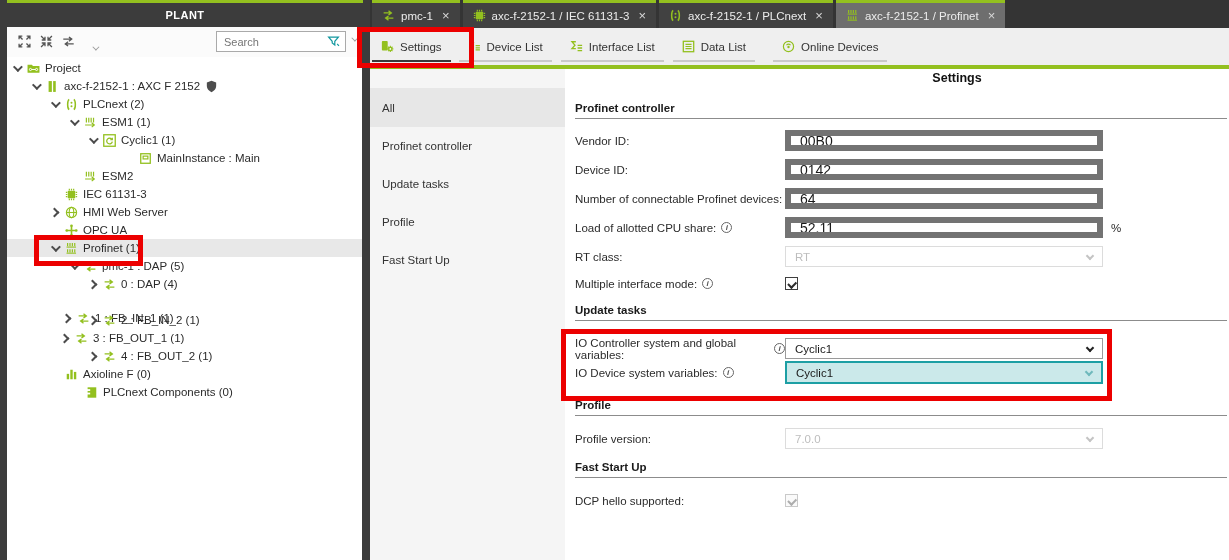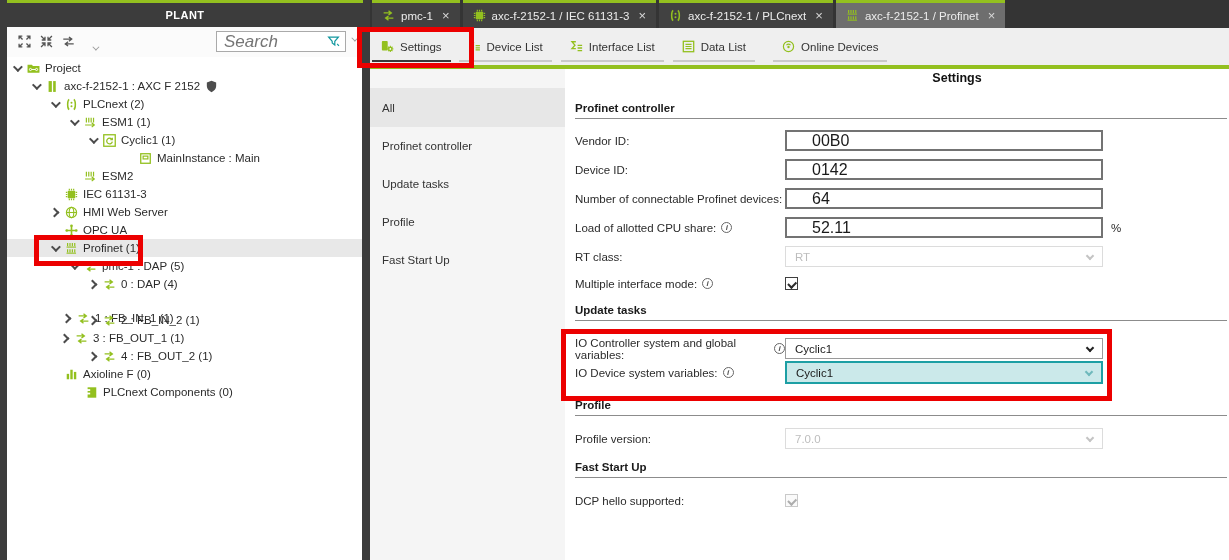--- a/index.html
+++ b/index.html
@@ -13,22 +13,22 @@
   #plant-green-top { left:7px; top:0; width:356px; height:3px; background:#93c01f; }
   #plant-header { left:0; top:3px; width:370px; height:24px; color:#fff;
     display:flex; align-items:center; justify-content:center;
     font-size:11px; font-weight:bold; letter-spacing:.5px; }
   #plant-toolbar { left:7px; top:27px; width:355px; height:30px; background:#fbfbfb; }
   #plant-toolbar .ticon { position:absolute; top:8px; }
   #tree-panel { left:7px; top:57px; width:355px; height:503px; background:#fff; overflow:hidden; }
 
   #search-box { position:absolute; left:209px; top:4px; width:130px; height:21px;
     border:1px solid #aaa; background:#fff; display:flex; align-items:center; }
-  #search-box input { border:0; outline:0; flex:1; min-width:0; font-size:17px; color:#444;
-    padding-left:7px; font-family:"Liberation Sans", sans-serif; background:transparent;font-style:italic; }
+  #search-box input { border:0; outline:0; flex:1; min-width:0; font-size:11px; color:#444;
+    padding-left:7px; font-family:"Liberation Sans", sans-serif; background:transparent; }
 
   .chev { display:inline-block; width:7px; height:7px;
     border-right:2px solid #4c4c4c; border-bottom:2px solid #4c4c4c; }
   .chev.down  { transform:rotate(45deg) translateY(-2px); }
   .chev.right { transform:rotate(-45deg); }
   .chev.tiny  { width:5px; height:5px; border-color:#9a9a9a; border-width:1.5px; }
 
   .trow { position:absolute; left:0; width:355px; height:18px;
     display:flex; align-items:center; font-size:11.5px; color:#2b2b2b; white-space:nowrap; }
   .trow.selected { background:#e8e8e8;text-align:right; }
@@ -64,22 +64,22 @@
 
   
   #content { left:565px; top:69px; width:664px; height:491px; background:#fff; }
   #page-title { position:absolute; left:0; top:2px; width:664px; text-align:center;
     transform:translateX(60px); font-size:12.5px; font-weight:bold; color:#111; }
   .sect { position:absolute; left:10px; width:652px; font-size:11.5px; font-weight:bold;
     color:#1a1a1a; padding-bottom:4px; border-bottom:1px solid #8c8c8c; }
   .frow { position:absolute; left:10px; width:652px; height:21px;
     display:flex; align-items:center; font-size:11.5px; color:#2b2b2b; }
   .flabel { width:210px; flex:none; display:flex; align-items:center; gap:5px; }
-  .fld { width:318px; height:21px; border:2px solid #737373; font-size:16px;
-    color:#1a1a1a; padding-left:25px; font-family:"Liberation Sans", sans-serif; outline:0; }
+  .fld { width:318px; height:21px; border:6px solid #737373; font-size:14px;
+    color:#1a1a1a; padding-left:9px; font-family:"Liberation Sans", sans-serif; outline:0; }
   .dd { position:relative; width:318px; height:21px; border:1px solid #9a9a9a; background:#fff;
     display:flex; align-items:center; padding-left:9px; font-size:11.5px; color:#1a1a1a; }
   .dd .dchev { position:absolute; right:9px; top:6px; width:6px; height:6px;
     border-right:2px solid #222; border-bottom:2px solid #222; transform:rotate(45deg); }
   .dd.disabled { border-color:#dcdcdc; color:#bdbdbd; }
   .dd.disabled .dchev { border-color:#c4c4c4; }
   .dd.focused { border:2px solid #1d9fa4; background:#cbe9ea; width:318px; height:23px; }
   .dd.focused .dchev { border-color:#6fb9bc; }
   .unit { margin-left:8px; color:#2b2b2b; }
 

